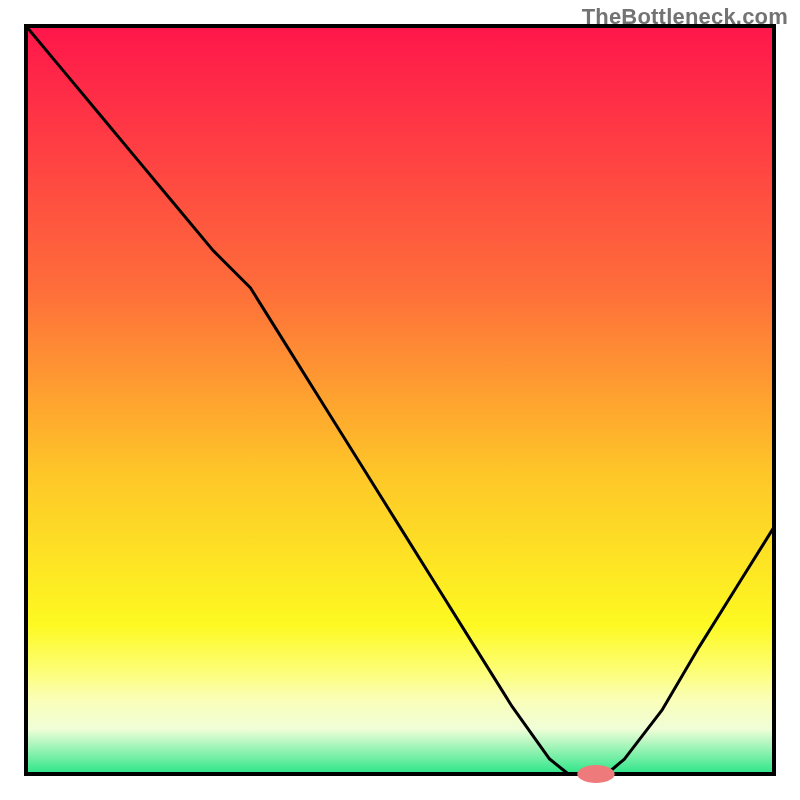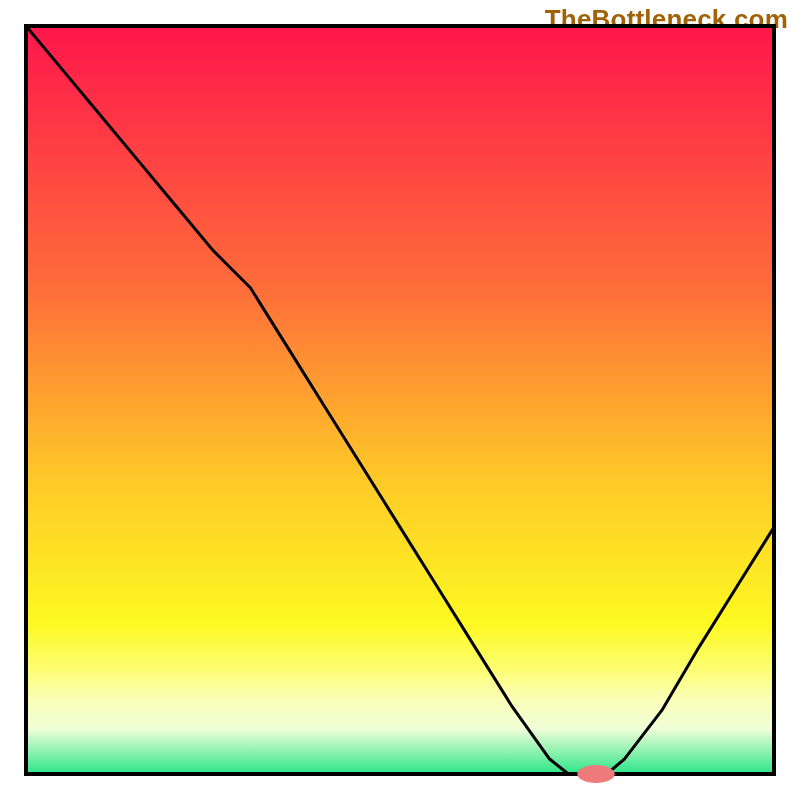--- a/index.html
+++ b/index.html
@@ -12,23 +12,23 @@
   }
   .container {
     position: relative;
     width: 800px;
     height: 800px;
   }
   .watermark {
     position: absolute;
     top: 4px;
     right: 12px;
-    font-size: 26px;
+    font-size: 22px;
     font-weight: 600;
-    color: #a16207;
+    color: #737373;
     letter-spacing: 0.2px;
   }
   svg.chart {
     position: absolute;
     left: 0;
     top: 0;
   }
 </style>
 </head>
 <body>

